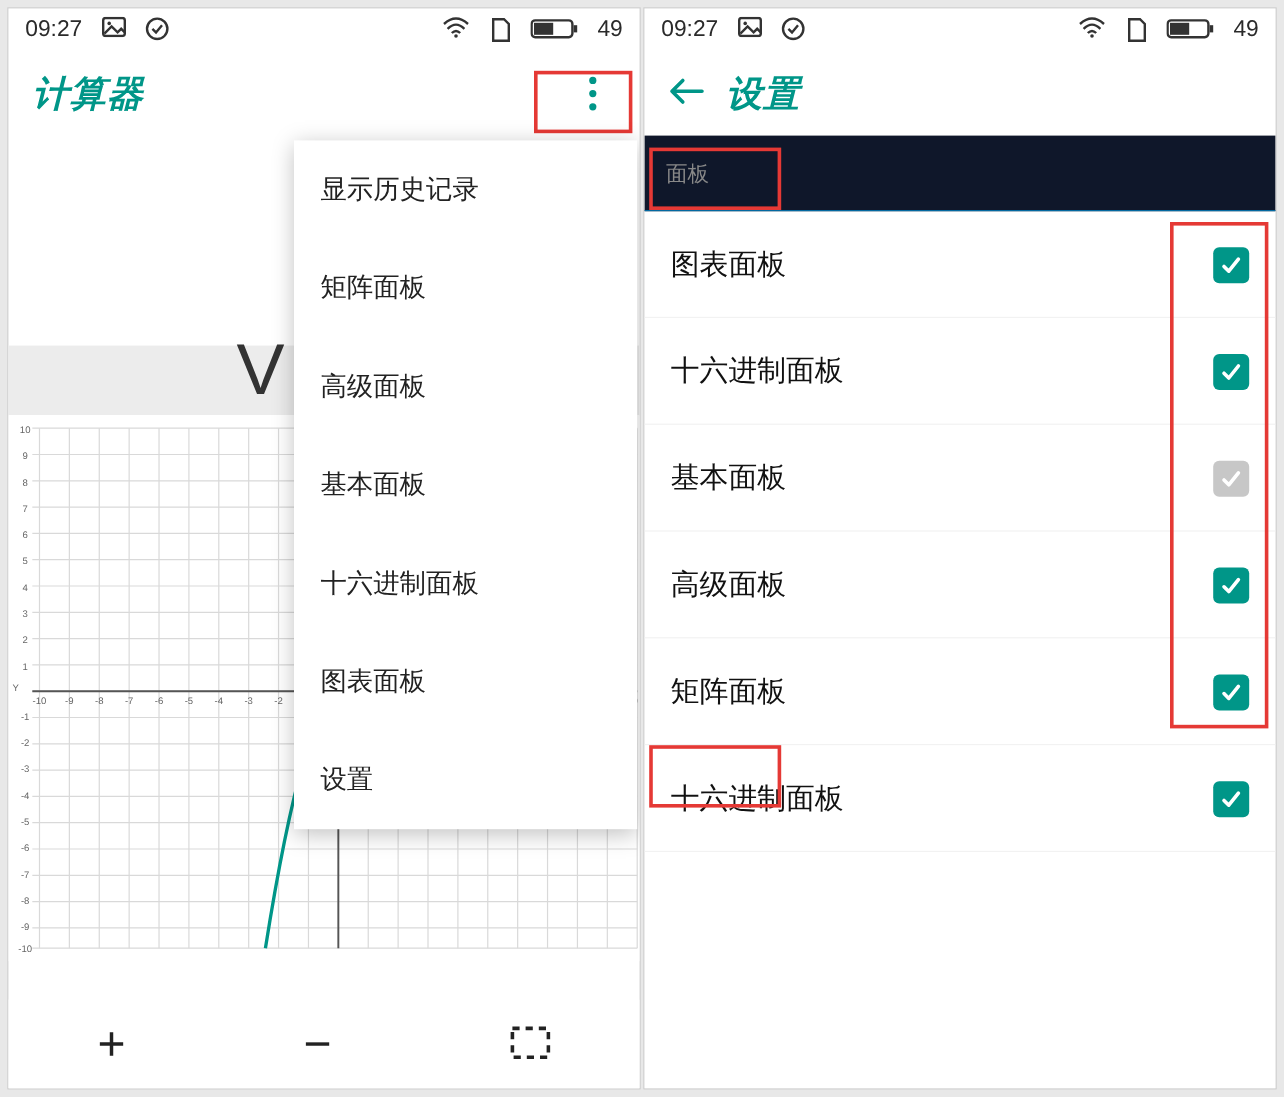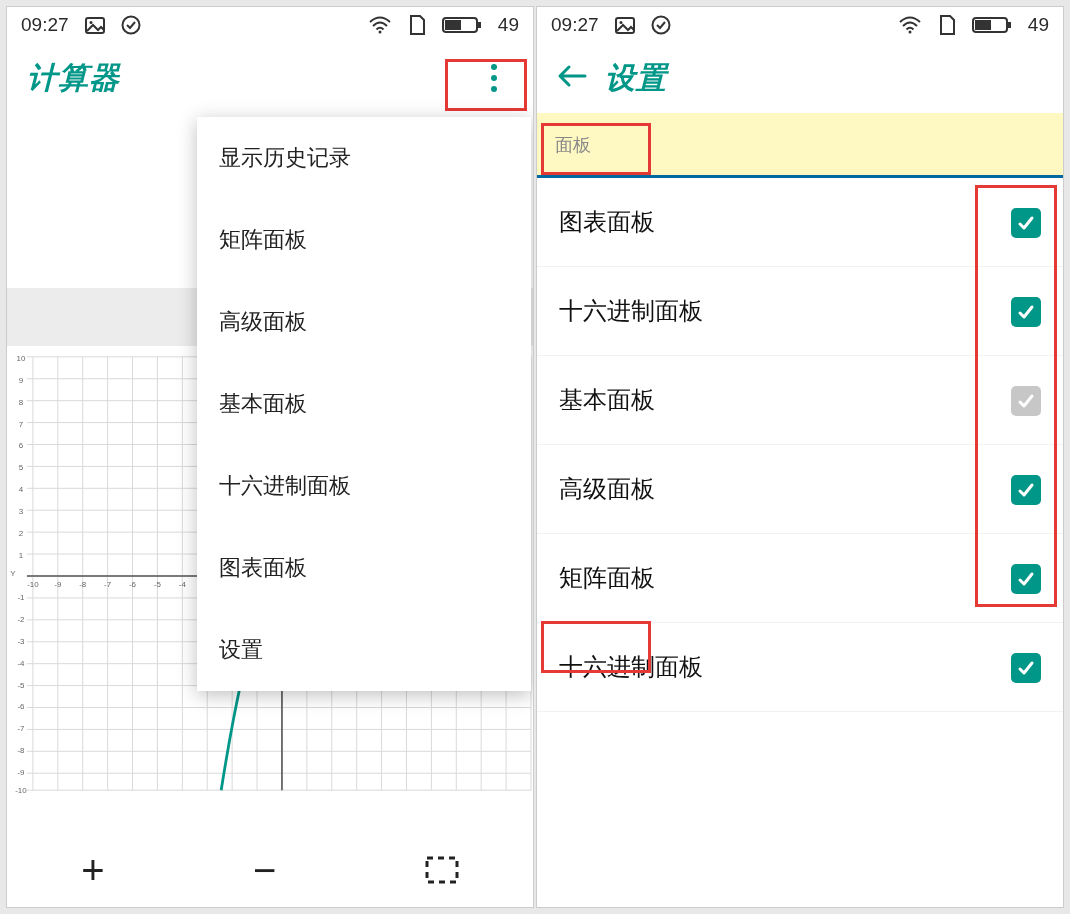--- a/index.html
+++ b/index.html
@@ -2,51 +2,51 @@
 <html><head>
 <meta charset="utf-8">
 <style>
   * { box-sizing: border-box; margin: 0; padding: 0; font-family: -apple-system, "Helvetica Neue", Arial, sans-serif; }
   body { background: #e8e8e8; display: flex; justify-content: center; padding: 6px; }
   .wrap { display: flex; gap: 2px; }
   .phone { width: 528px; height: 902px; background: #fff; position: relative; overflow: hidden; border: 1px solid #ccc; }
 
   
   .statusbar { height: 36px; display: flex; align-items: center; justify-content: space-between; padding: 0 14px; color: #2a2a2a; }
-  .sb-left, .sb-right { display: flex; align-items: center; gap: 16px; }
+  .sb-left, .sb-right { display: flex; align-items: flex-start; gap: 16px; }
   .sb-time { font-size: 19px; font-weight: 500; }
   .sb-icon { display: inline-flex; align-items: center; justify-content: center; }
   .sb-batt-txt { font-size: 19px; font-weight: 500; }
 
   
   .appbar { height: 70px; display: flex; align-items: center; padding: 0 20px; justify-content: space-between; font-style: italic; }
   .appbar .title { color: #009688; font-size: 30px; font-weight: 600; letter-spacing: 1px; }
   .appbar .back { color: #009688; margin-right: 18px; }
   .appbar .left { display: flex; align-items: center; }
   .kebab { display: flex; flex-direction: column; gap: 5px; padding: 14px 16px; }
   .kebab span { width: 6px; height: 6px; background: #009688; border-radius: 50%; }
 
   
   .redbox { position: absolute; border: 3px solid #e53935; pointer-events: none; }
 
   
-  .menu { position: absolute; top: 110px; right: 2px; width: 334px; background: #fff; box-shadow: 0 4px 18px rgba(0,0,0,.25); z-index: 5; }
+  .menu { position: absolute; top: 110px; right: 2px; width: 286px; background: #fff; box-shadow: 0 4px 18px rgba(0,0,0,.25); z-index: 5; }
   .menu-item { padding: 26px 22px; font-size: 22px; color: #222; }
   .calc-blank { height: 58px; background: #ececec; }
 
   
   .graph { position: relative; height: 455px; background: #fff; }
   .graph svg { width: 100%; height: 100%; }
 
   
   .bottombar { position: absolute; bottom: 0; left: 0; right: 0; height: 74px; background: #fff; display: flex; align-items: center; justify-content: space-around; font-size: 40px; color: #222; }
   .bottombar .sym { font-weight: 400; }
 
   
-  .section-header { background: #fef9c3; color: #888; font-size: 18px; padding: 20px 18px 18px; border-bottom: 3px solid #0369a1; }
+  .section-header { background: #0f172a; color: #888; font-size: 18px; padding: 20px 18px 18px; border-bottom: 1px solid #0369a1; }
   .setting-row { display: flex; align-items: flex-end; justify-content: space-between; padding: 28px 22px; font-size: 24px; color: #111; border-bottom: 1px solid #f2f2f2; }
   .chk { width: 30px; height: 30px; border-radius: 5px; display: inline-flex; align-items: center; justify-content: center; }
   .chk.on { background: #009688; }
   .chk.off { background: #fff; border: 2.5px solid #444; }
   .chk.dis { background: #c7c7c7; }
   .chk svg { stroke: #fff; }
 
   .hidden-display-v { position:absolute; top: 160px; left: 190px; font-size: 60px; color:#333; }
 </style>
 </head>

